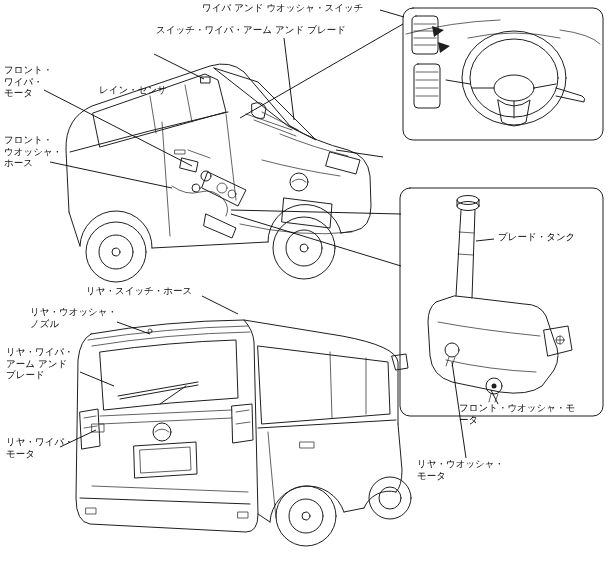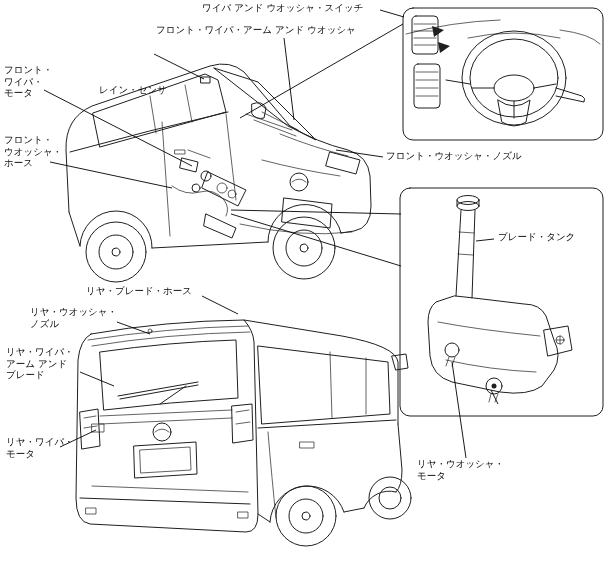--- a/index.html
+++ b/index.html
@@ -184,33 +184,34 @@
       <path d="M498,404 L491,390"></path>
       <path d="M466,458 L452,362"></path>
       <path d="M202,296 L238,314"></path>
       <path d="M117,322 L150,334"></path>
       <path d="M80,372 L114,386"></path>
       <path d="M60,447 L96,430"></path>
     </g>
   </svg>
 
   <div class="lbl" style="left:202px; top:2px;">ワイパ アンド ウオッシャ・スイッチ</div>
-  <div class="lbl" style="left:156px; top:24px;">フロント・ワイパ・アーム アンド ウオッシャ</div>
+  <div class="lbl" style="left:156px; top:24px;">スイッチ・ワイパ・アーム アンド ブレード</div>
   <div class="lbl" style="left:99px;  top:44px;margin-top:40px;">レイン・センサ</div>
   <div class="lbl" style="left:4px;   top:64px;">フロント・
 ワイパ・
 モータ</div>
   <div class="lbl" style="left:4px;   top:134px;">フロント・
 ウオッシャ・
 ホース</div>
-  <div class="lbl" style="left:386px; top:150px;">フロント・ウオッシャ・ノズル</div>
   <div class="lbl" style="left:498px; top:231px;">ブレード・タンク</div>
+  <div class="lbl" style="left:459px; top:402px;">フロント・ウオッシャ・モ
+ータ</div>
   <div class="lbl" style="left:417px; top:458px;">リヤ・ウオッシャ・
 モータ</div>
-  <div class="lbl" style="left:86px;  top:285px;">リヤ・ブレード・ホース</div>
+  <div class="lbl" style="left:86px;  top:285px;">リヤ・スイッチ・ホース</div>
   <div class="lbl" style="left:30px;  top:306px;">リヤ・ウオッシャ・
 ノズル</div>
   <div class="lbl" style="left:6px;   top:346px;">リヤ・ワイパ・
 アーム アンド
 ブレード</div>
   <div class="lbl" style="left:6px;   top:436px;">リヤ・ワイパ・
 モータ</div>
 
 </div>
 

